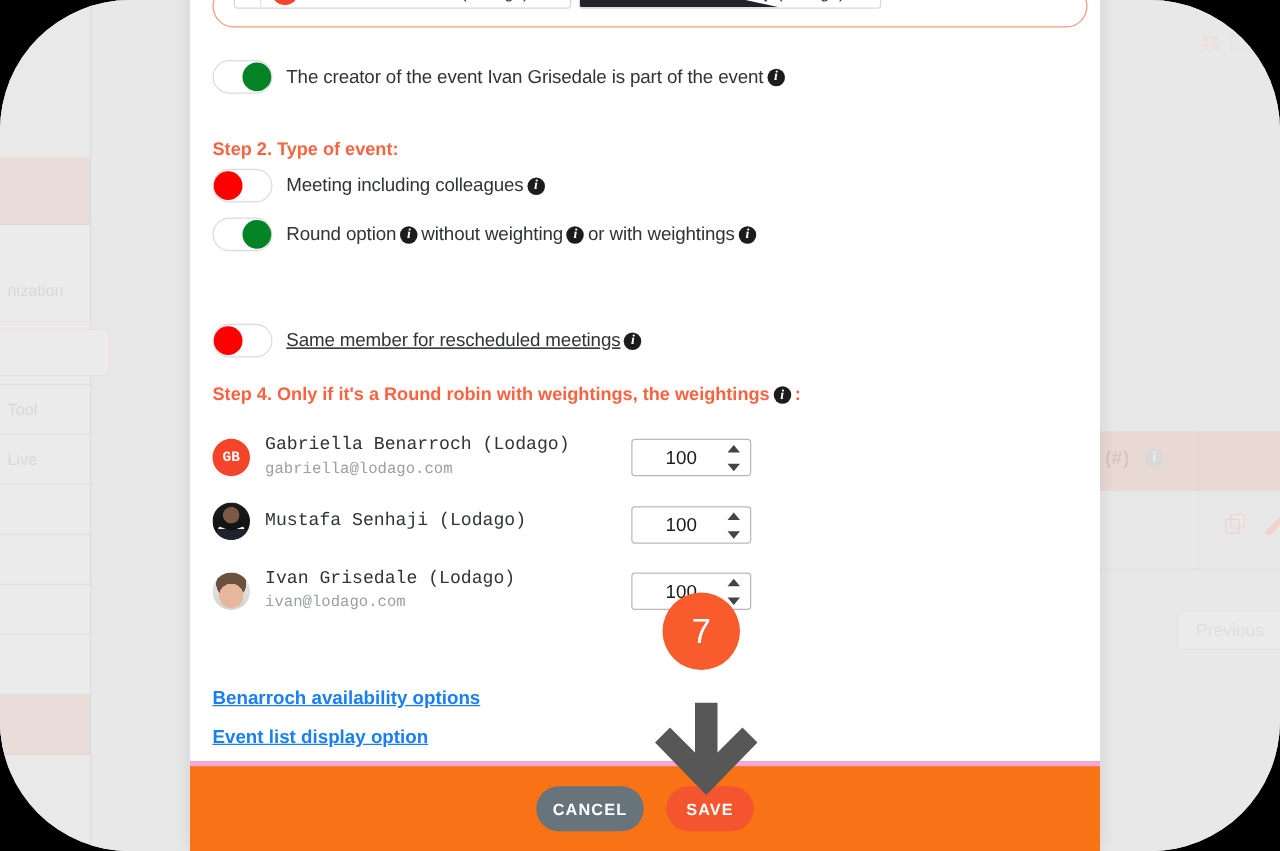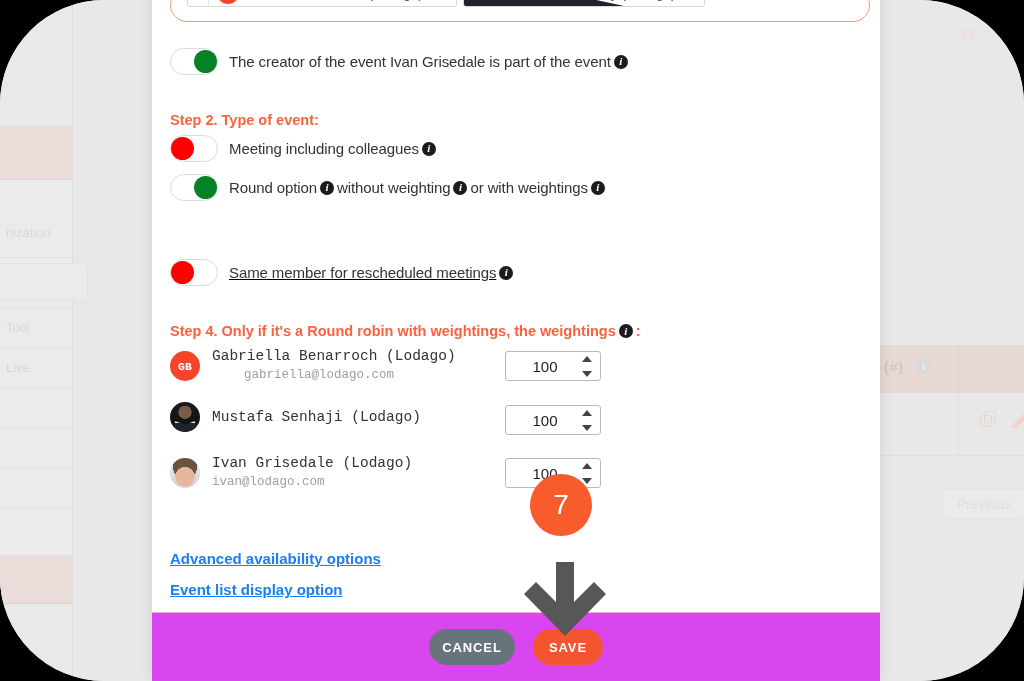--- a/index.html
+++ b/index.html
@@ -262,23 +262,23 @@
   .spinner .arrows .down { border-left: 5px solid transparent; border-right: 5px solid transparent; border-top: 6px solid #444; }
 
   .link-opt {
     color: #1a7ef5; font-size: 15px; font-weight: bold;
     text-decoration: underline; display: block; cursor: pointer;
   }
 
   
   .modal-footer {
     position: absolute; left: 0; right: 0; bottom: 0; height: 68px;
-    border-top: 1px solid #f9a8d4;
+    border-top: 4px solid #f9a8d4;
     display: flex; align-items: center; justify-content: center;
-    gap: 18px; background: #d946ef;
+    gap: 18px; background: #f97316;
   }
   .btn {
     border: none; border-radius: 18px;
     font-size: 13px; font-weight: bold; letter-spacing: .9px;
     color: #fff; cursor: pointer;
     font-family: "Liberation Sans", sans-serif;
   }
   .btn-cancel { background: #67747c; width: 86px; height: 36px; }
   .btn-save   { background: #f4542e; width: 70px; height: 36px; }
 
@@ -397,31 +397,31 @@
       <div class="toggle-row" style="position:absolute;left:18px;top:289px;text-decoration:underline;">
         <span class="toggle off">
             <span class="knob"></span>
           </span>
         <span class="row-label">
           <span class="txt">Same member for rescheduled meetings</span>
           <span class="info-dot">i</span>
         </span>
       </div>
 
-      <div class="step-title" style="position:absolute;left:18px;top:353px;">
+      <div class="step-title" style="position:absolute;left:18px;top:338px;">
         <span>Step 4. Only if it's a Round robin with weightings, the weightings</span>
         <span class="info-dot">i</span>
         <span>:</span>
       </div>
 
       <div class="member-row" style="position:absolute;left:18px;top:378px;width:440px;">
         <span class="mav av-gb">GB</span>
         <span class="minfo">
           <span class="mname" style="display:block;">Gabriella Benarroch (Lodago)</span>
-          <span class="mmail" style="display:block;margin-left:32px;">gabriella@lodago.com</span>
+          <span class="mmail" style="display:block;">gabriella@lodago.com</span>
         </span>
       </div>
       <div class="spinner" style="left:353px;top:381px;">
         <span class="val">100</span>
         <span class="arrows">
             <i class="up"></i>
             <i class="down"></i>
           </span>
       </div>
 
@@ -447,21 +447,21 @@
         </span>
       </div>
       <div class="spinner" style="left:353px;top:488px;">
         <span class="val">100</span>
         <span class="arrows">
             <i class="up"></i>
             <i class="down"></i>
           </span>
       </div>
 
-      <a class="link-opt" style="position:absolute;left:18px;top:580px;">Advanced availability options</a>
+      <a class="link-opt" style="position:absolute;left:18px;top:580px;">Benarroch availability options</a>
       <a class="link-opt" style="position:absolute;left:18px;top:611px;">Event list display option</a>
 
     </div>
 
     <div class="modal-footer">
       <button class="btn btn-cancel">CANCEL</button>
       <button class="btn btn-save">SAVE</button>
     </div>
   </div>
 

